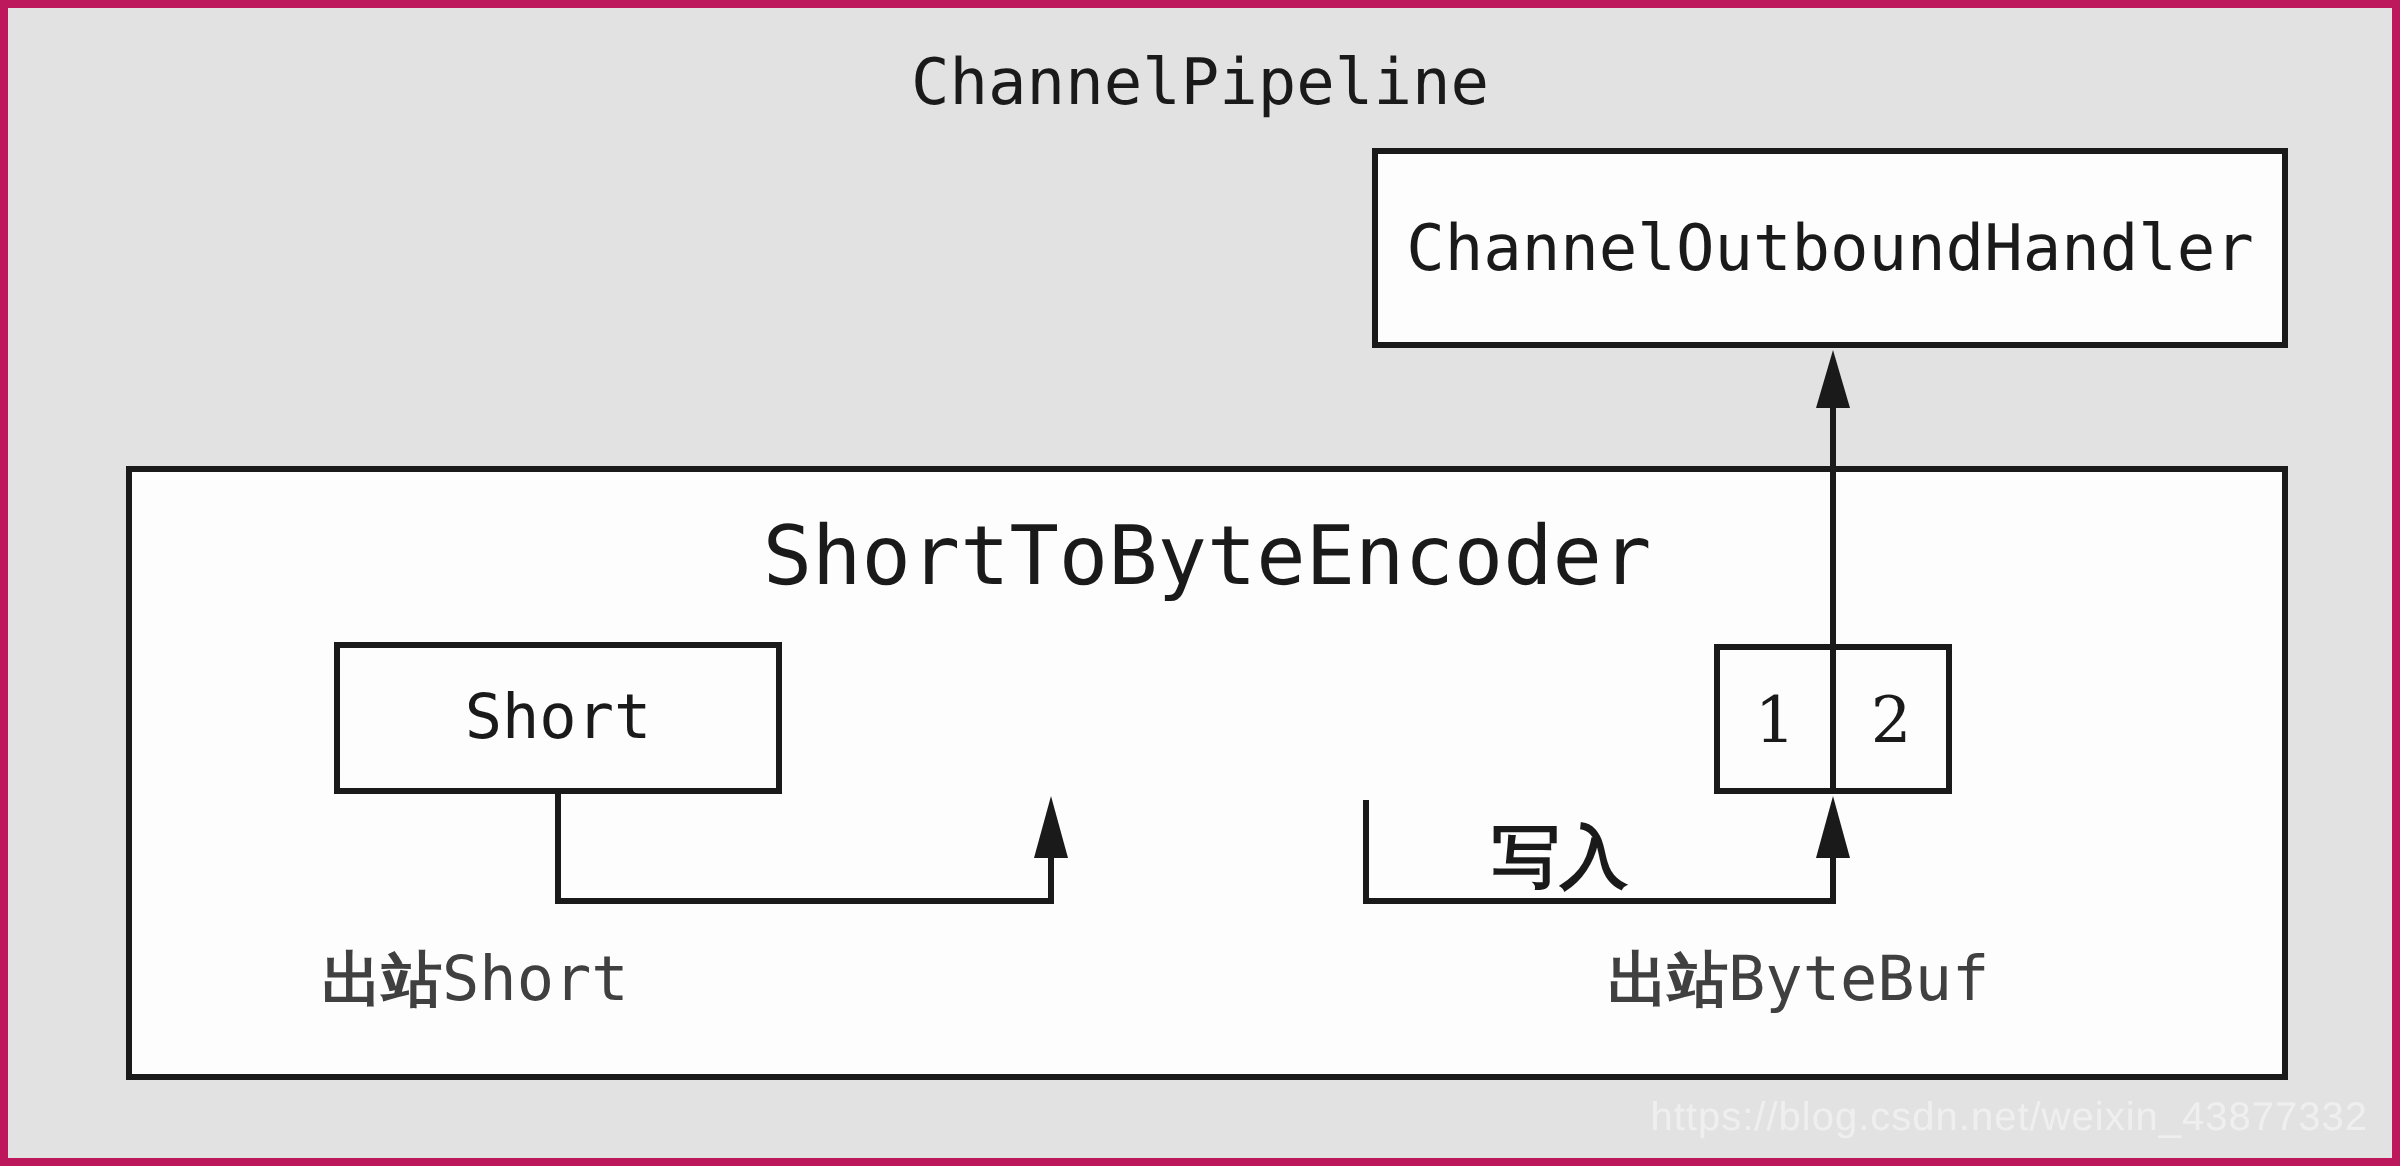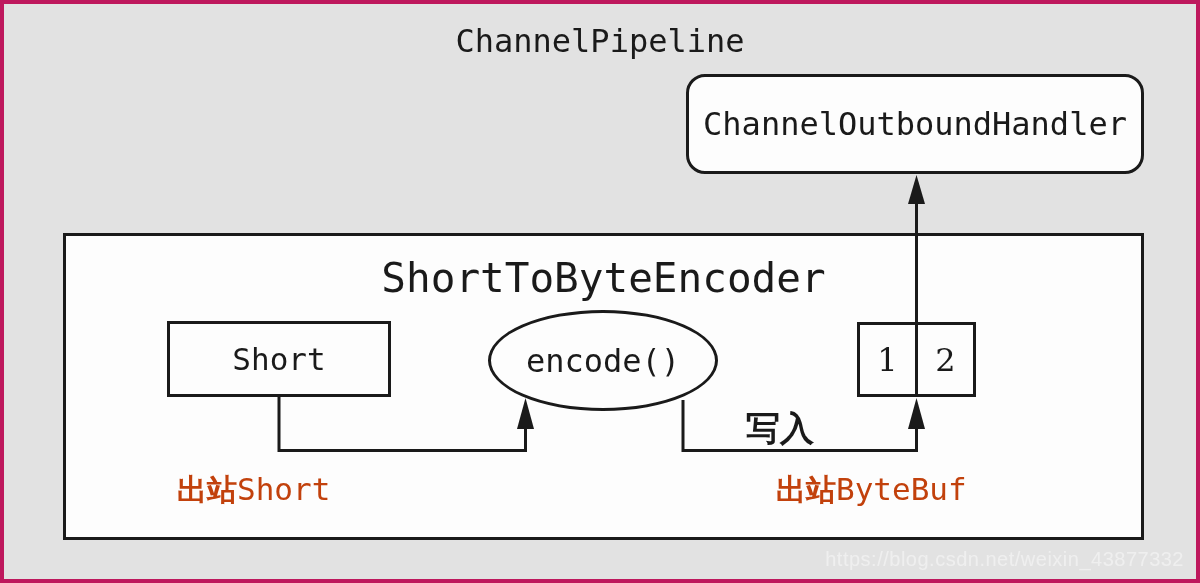--- a/index.html
+++ b/index.html
@@ -29,21 +29,20 @@
   .pipeline-title{
     position:absolute;
     left:0; right:0; top:18px;
     text-align:center;
     font-size:32px;
     color:#1a1a1a;
   }
   .outbound-handler-box{
     left:682px; top:70px; width:458px; height:100px;
     font-size:32px;
-    border-radius:19px;
   }
   .encoder-box{
     left:59px; top:229px; width:1081px; height:307px;
   }
   .encoder-title{
     position:absolute;
     left:59px; top:250px; width:1081px;
     text-align:center;
     font-size:41px;
     color:#1a1a1a;
@@ -79,35 +78,34 @@
     left:742px; top:402px; width:100px;
     text-align:left;
     font-family:"DejaVu Sans", sans-serif;
     font-weight:bold;
     font-size:34px;
     color:#1a1a1a;
   }
   .caption{
     position:absolute;
     top:466px;
-    color:#c2410c;
+    color:#404040;
     white-space:nowrap;
-    margin-left:16px;
   }
   .caption .cn{
     font-family:"DejaVu Sans", sans-serif;
     font-weight:bold;
     font-size:30px;
   }
   .caption .code{
     font-family:"DejaVu Sans Mono", monospace;
     font-size:31px;
   }
   .caption-short{ left:157px; }
-  .caption-bytebuf{ left:756px; }
+  .caption-bytebuf{ left:800px; }
   .watermark{
     position:absolute;
     right:12px; bottom:8px;
     font-family:"Liberation Sans", sans-serif;
     font-size:20px;
     color:#f2f2f2;
     opacity:0.85;
     letter-spacing:0.5px;
   }
 </style>
@@ -123,23 +121,20 @@
   </div>
 
   <div class="box encoder-box"></div>
 
   <div class="encoder-title">ShortToByteEncoder</div>
 
   <div class="box short-box">
     <span>Short</span>
   </div>
 
-  <div class="box encode-ellipse">
-    <span>encode()</span>
-  </div>
 
   <div class="box bytebuf-box">
     <div class="bytebuf-cell">1</div>
     <div class="bytebuf-cell second">2</div>
   </div>
 
   <svg class="connectors" viewBox="0 0 1200 583" xmlns="http://www.w3.org/2000/svg">
 
     <path d="M 275 392 V 446.5 H 521.5 V 423" fill="none" stroke="#1a1a1a" stroke-width="3"></path>
     <polygon points="521.5,394 513,425 530,425" fill="#1a1a1a"></polygon>

